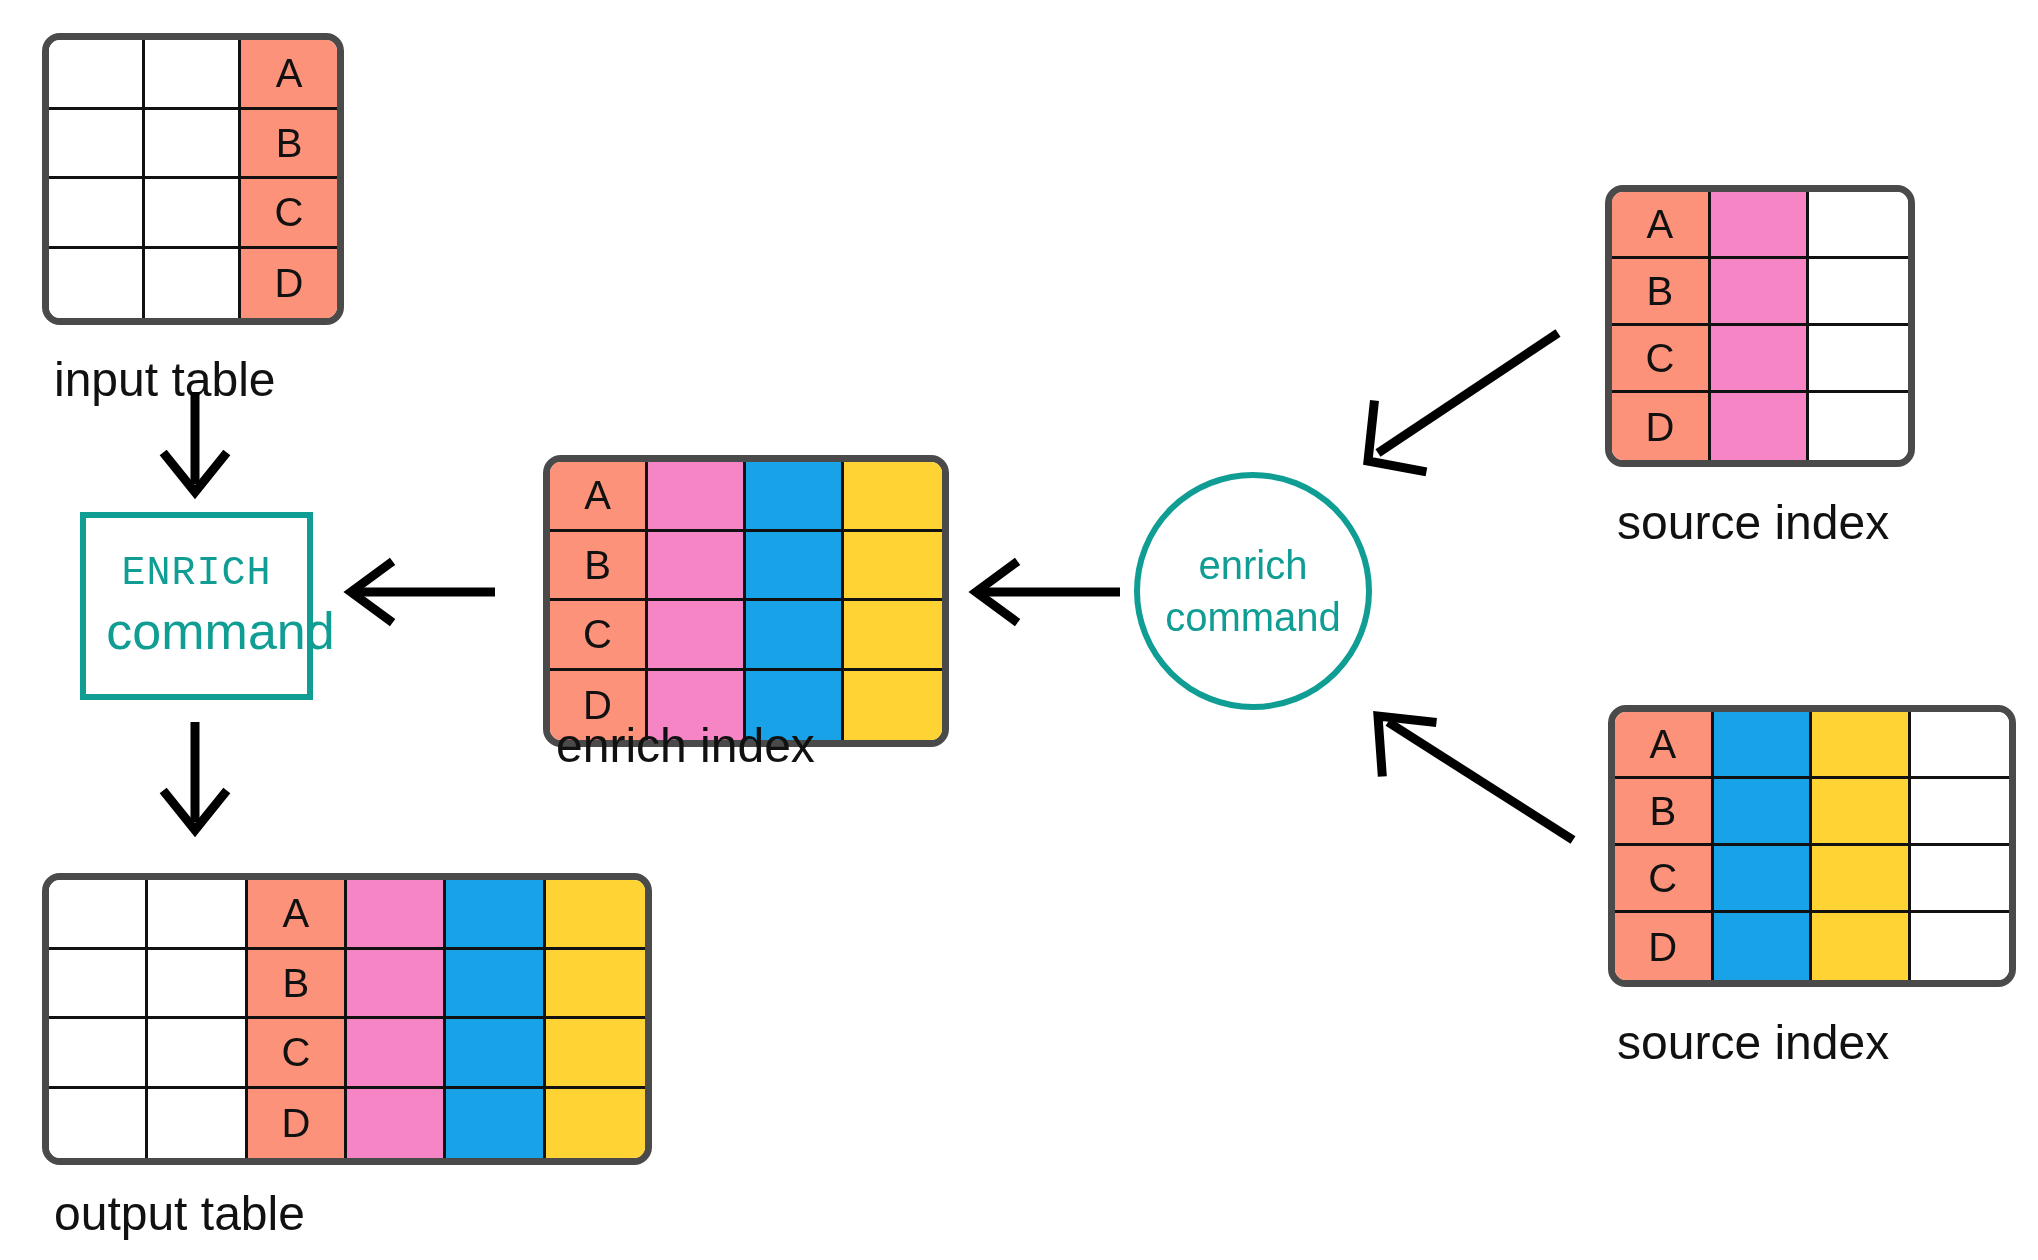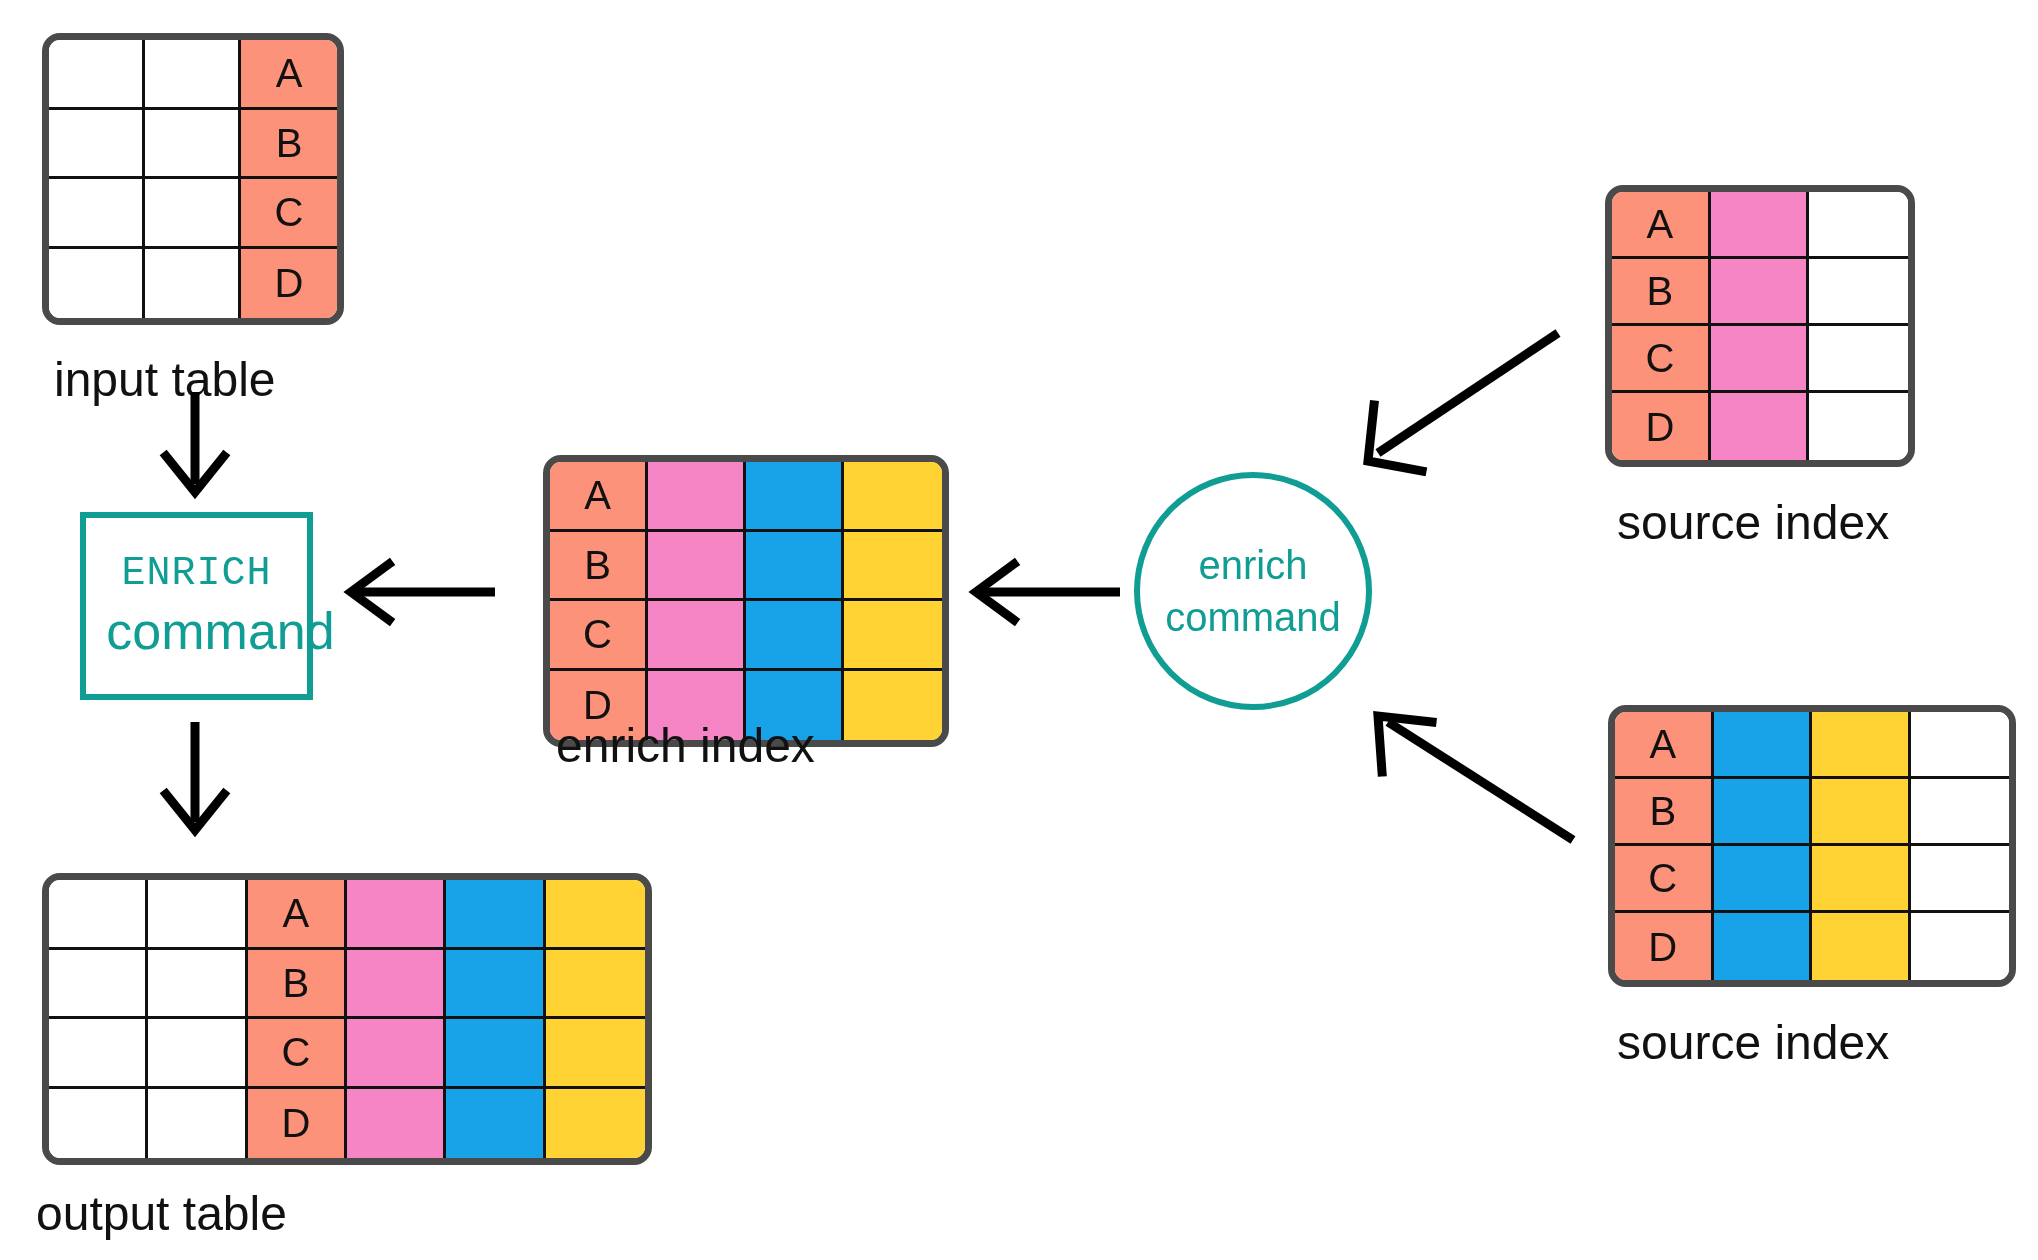--- a/index.html
+++ b/index.html
@@ -173,21 +173,21 @@
       <div class="cell c-pink"></div>
       <div class="cell c-blue"></div>
       <div class="cell c-yellow lastcol"></div>
       <div class="cell c-white lastrow"></div>
       <div class="cell c-white lastrow"></div>
       <div class="cell c-salmon lastrow">D</div>
       <div class="cell c-pink lastrow"></div>
       <div class="cell c-blue lastrow"></div>
       <div class="cell c-yellow lastcol lastrow"></div>
     </div>
-  <div class="caption" id="output-table-caption" style="left:36px; top:1186px;">output table</div>
+  <div class="caption" id="output-table-caption" style="left:54px; top:1186px;">output table</div>
 
   <div class="tbl" id="enrich-index-table" style="left:543px; top:455px; width:406px; height:292px; grid-template-columns:repeat(4,1fr); grid-template-rows:repeat(4,1fr);">
       <div class="cell c-salmon">A</div>
       <div class="cell c-pink"></div>
       <div class="cell c-blue"></div>
       <div class="cell c-yellow lastcol"></div>
       <div class="cell c-salmon">B</div>
       <div class="cell c-pink"></div>
       <div class="cell c-blue"></div>
       <div class="cell c-yellow lastcol"></div>

